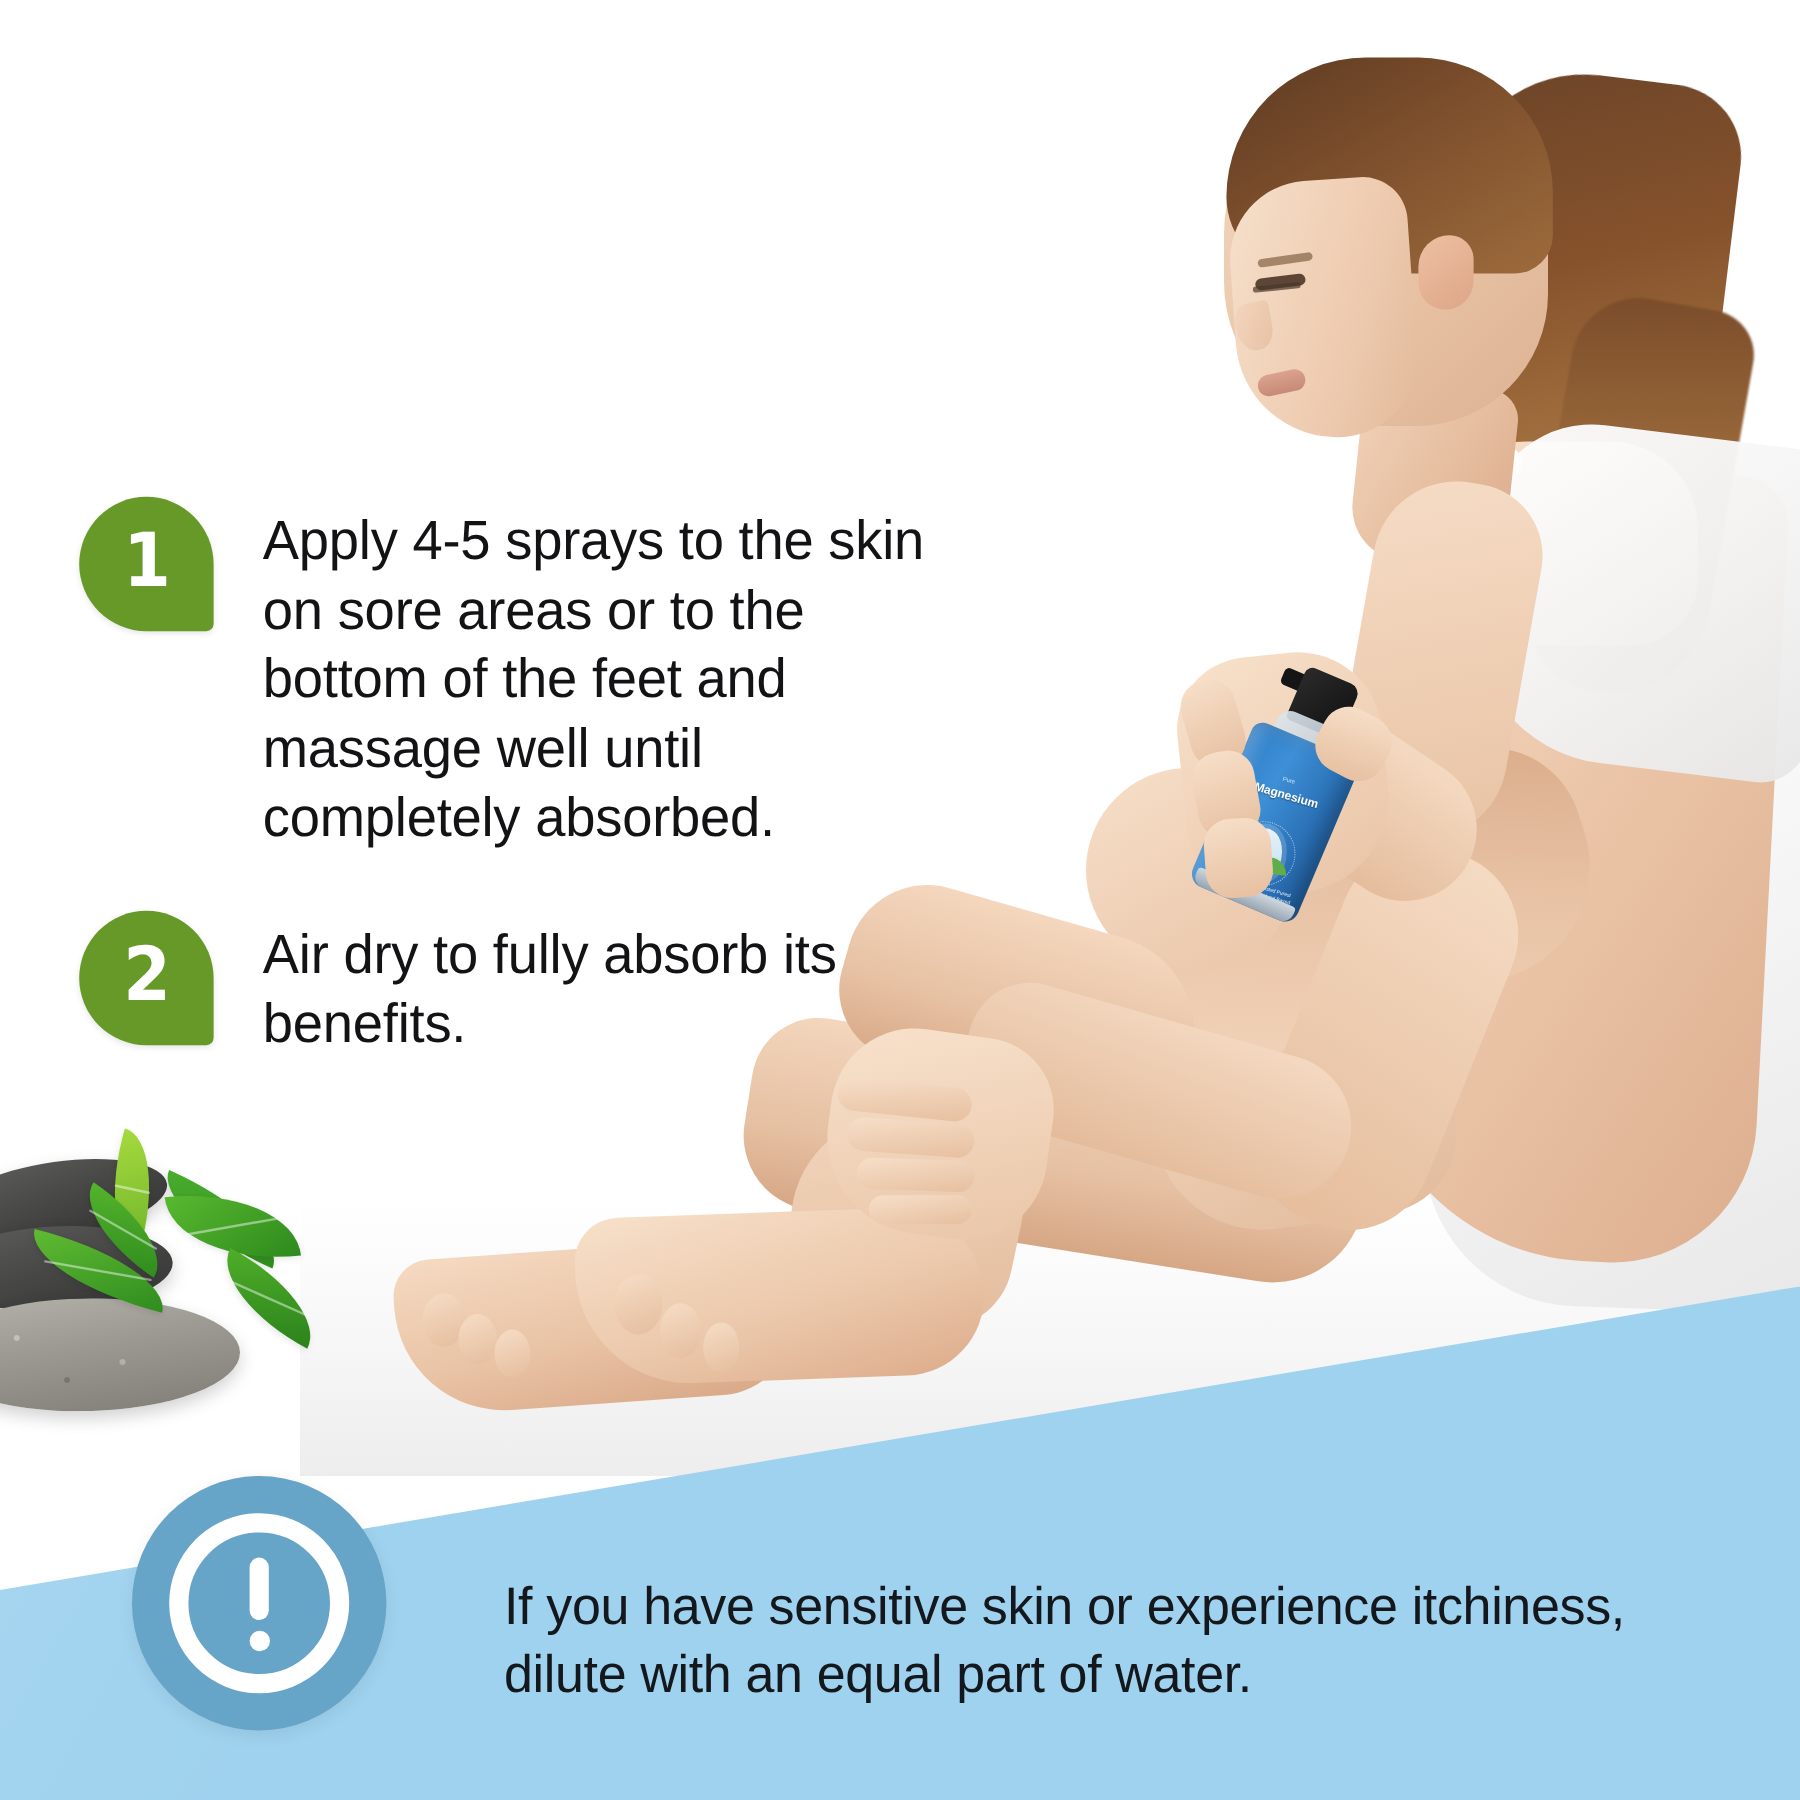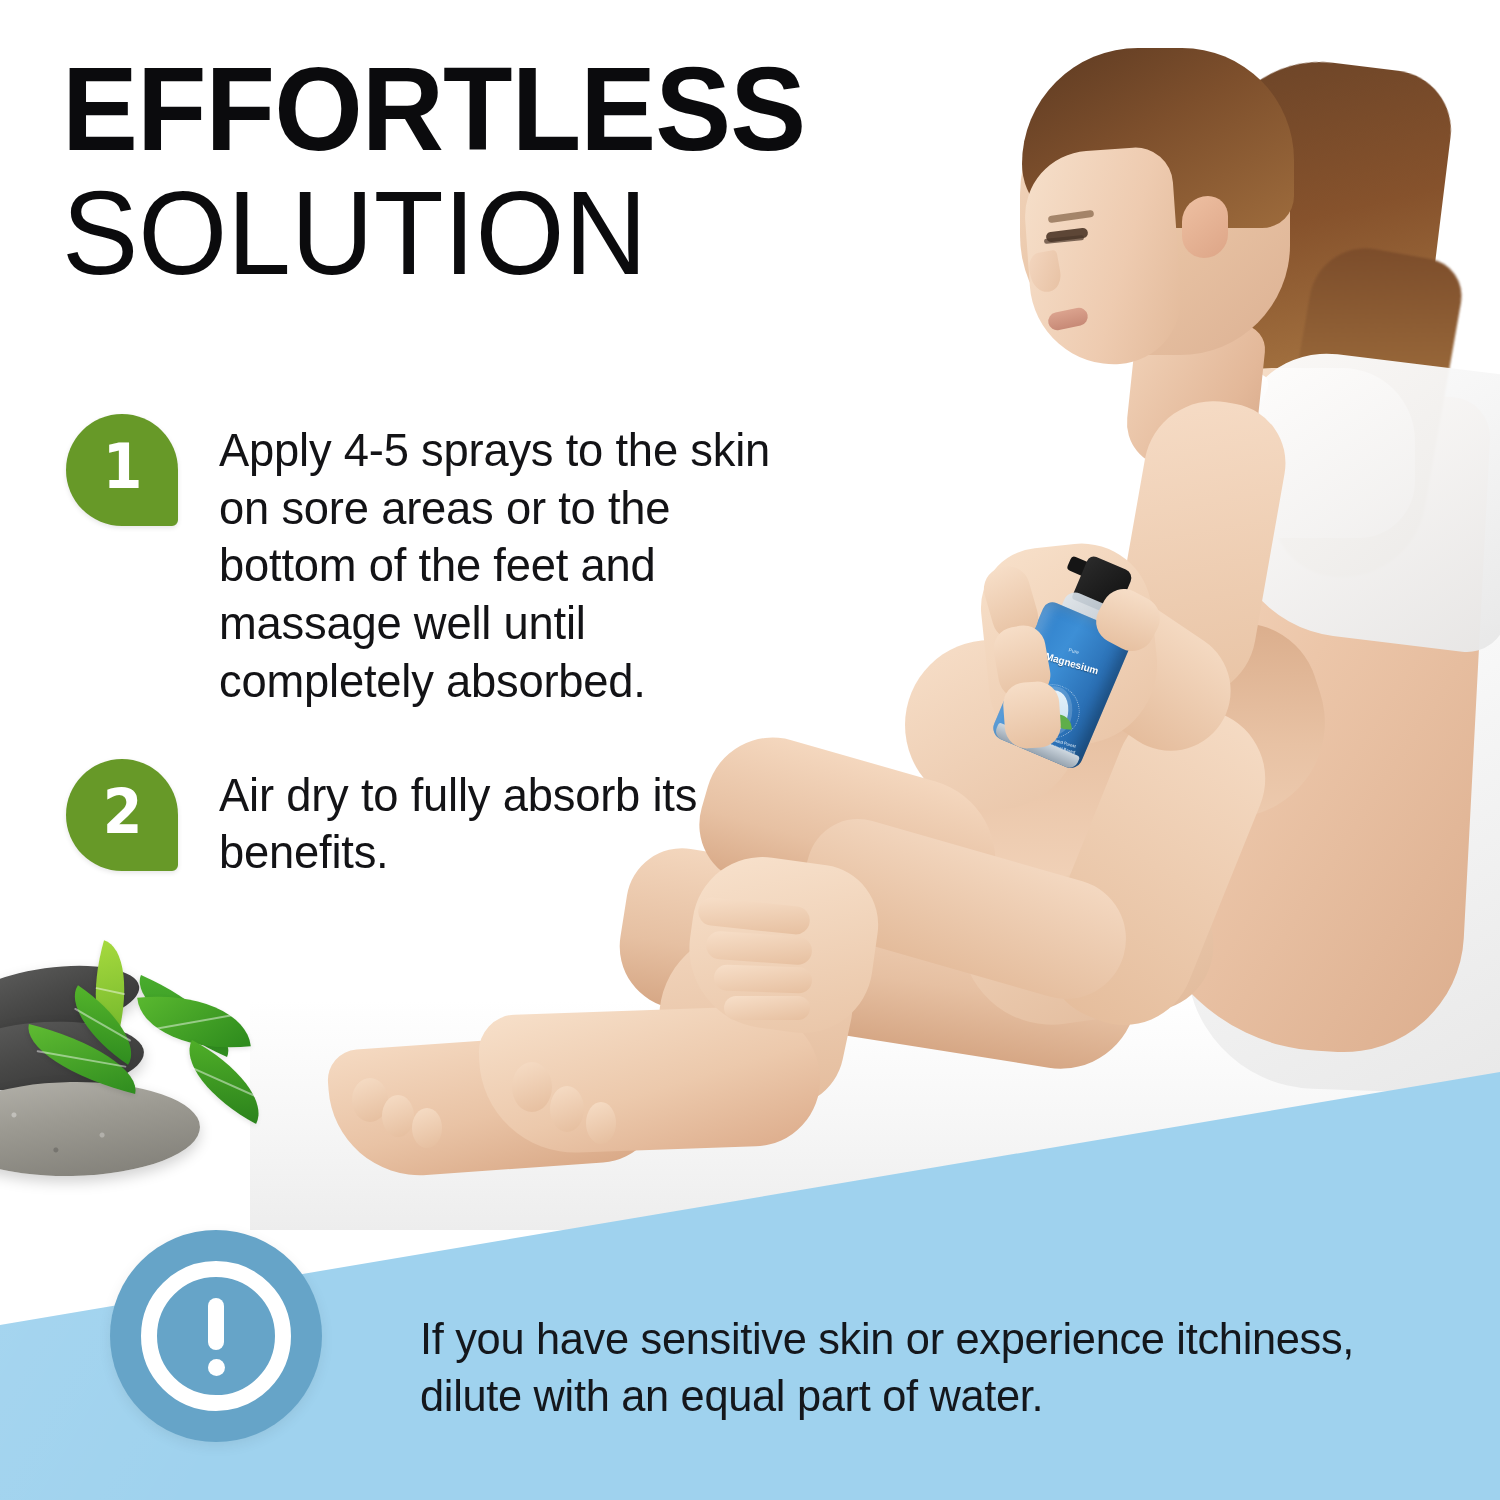--- a/index.html
+++ b/index.html
@@ -506,24 +506,20 @@
     <div class="stone big" style="left:-58px; top:1082px; width:258px; height:94px; transform:rotate(-1deg);"></div>
 
     <div class="leaf" style="left:90px; top:944px; width:40px; height:96px; background:linear-gradient(150deg,#a6d93e,#6fb52a); transform:rotate(16deg);"></div>
     <div class="leaf" style="left:128px; top:996px; width:112px; height:40px; background:linear-gradient(150deg,#49ad2d,#2f8c1f); transform:rotate(24deg);"></div>
     <div class="leaf" style="left:22px; top:1038px; width:120px; height:42px; background:linear-gradient(150deg,#5fbb32,#2f8c1f); transform:rotate(14deg);"></div>
     <div class="leaf" style="left:140px; top:992px; width:108px; height:60px; background:linear-gradient(150deg,#59b82f,#2d8a1d); transform:rotate(-6deg);"></div>
     <div class="leaf" style="left:176px; top:1060px; width:96px; height:44px; background:linear-gradient(150deg,#4fae28,#2b821c); transform:rotate(28deg);"></div>
     <div class="leaf" style="left:60px; top:1006px; width:86px; height:38px; background:linear-gradient(150deg,#54b42b,#2f8c1f); transform:rotate(34deg);"></div>
   </div>
 
-  <div class="headline">
-    <div class="line1">EFFORTLESS</div>
-    <div class="line2">SOLUTION</div>
-  </div>
 
   <div class="steps">
 
     <div class="step">
       <div class="badge">
         <span class="badge-num">1</span>
       </div>
       <div class="step-text">Apply 4-5 sprays to the skin on sore areas or to the bottom of the feet and massage well until completely absorbed.</div>
     </div>
 

